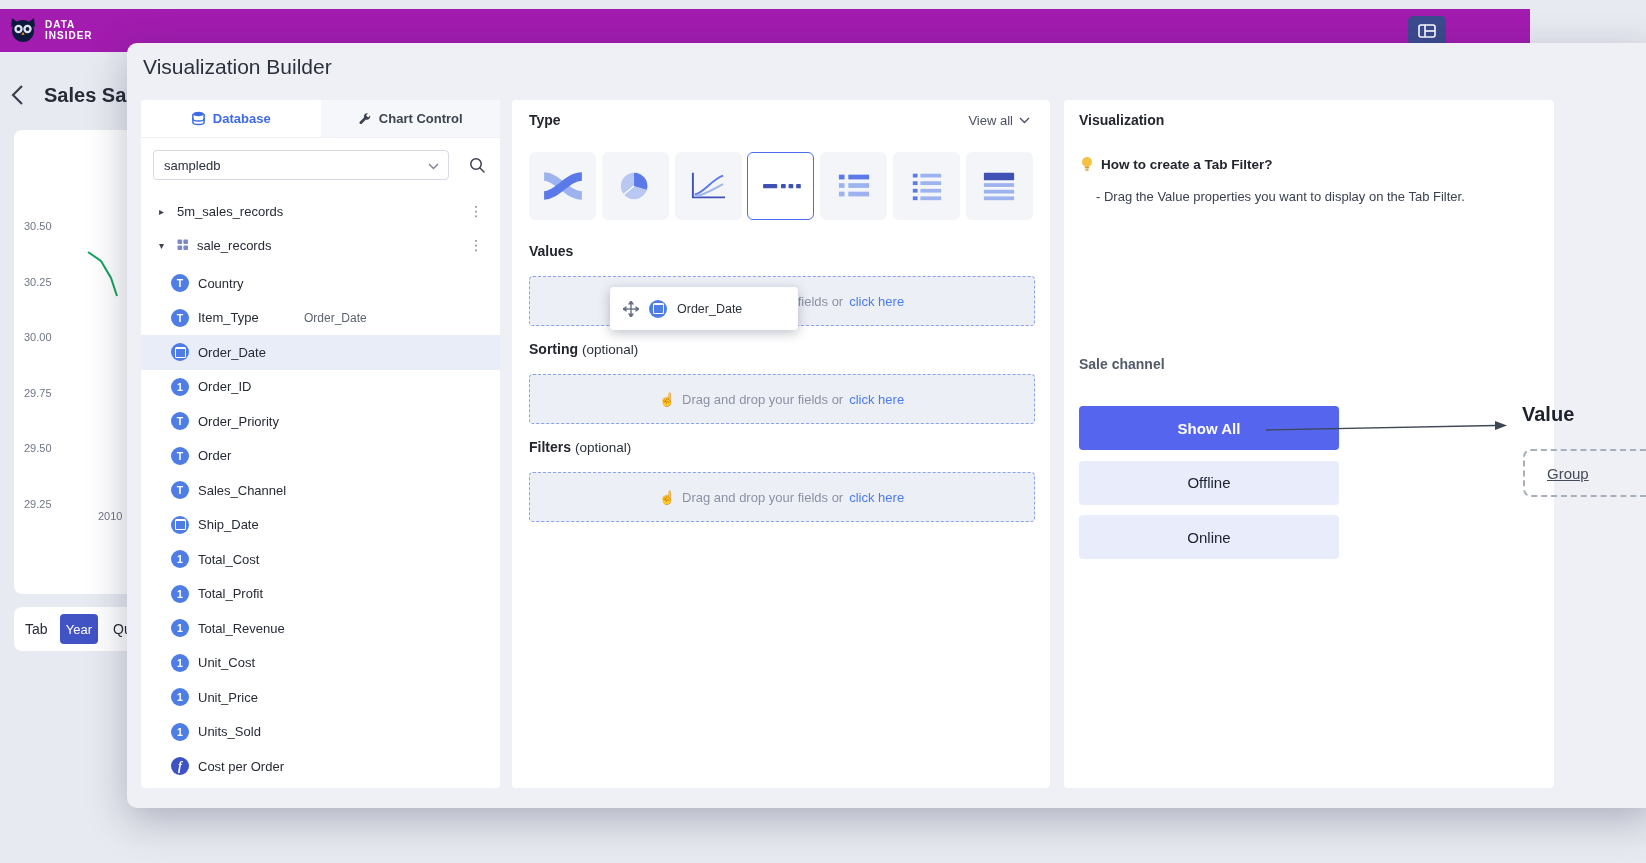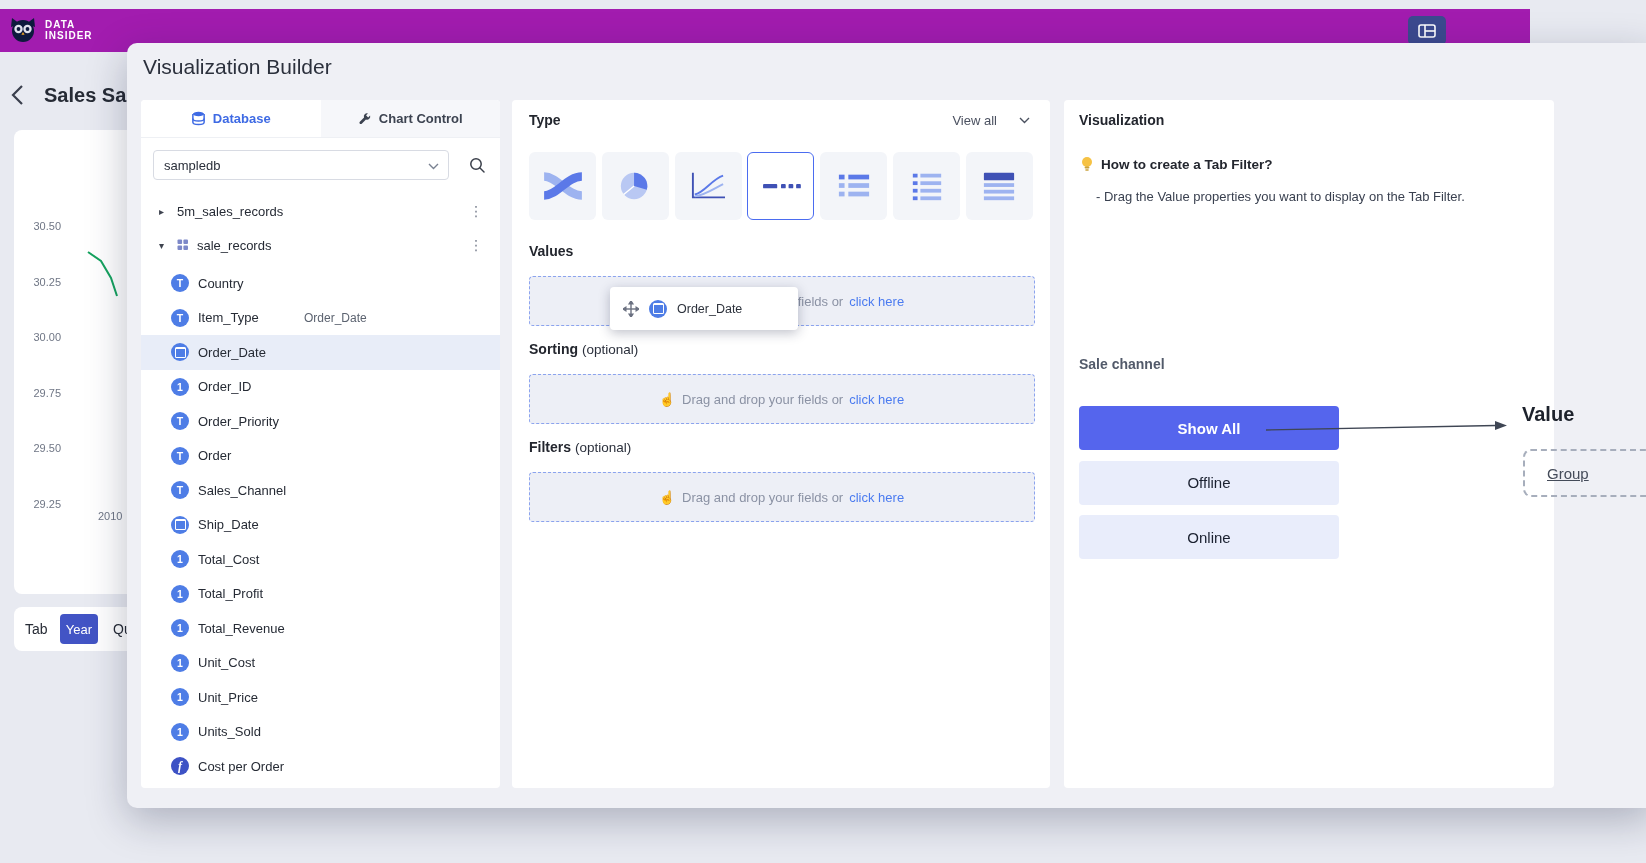--- a/index.html
+++ b/index.html
@@ -11,22 +11,22 @@
   #topbar { position:absolute; left:0; top:9px; width:1530px; height:43px; background:#a21caf; }
   #brand { position:absolute; left:8px; top:6px; display:flex; align-items:center; gap:7px; }
   #brand .btxt { color:#fff; font-size:10px; font-weight:bold; letter-spacing:1px; line-height:11px; }
   #topbar-right-btn { position:absolute; right:84px; top:7px; width:38px; height:29px; background:#3c4a8f;
     border-radius:5px; display:flex; align-items:center; justify-content:center; cursor:pointer; }
 
   
   #bg-back { position:absolute; left:10px; top:84px; }
   #bg-title { position:absolute; left:44px; top:84px; font-size:20px; font-weight:600; color:#262b35; }
   #bg-chart-card { position:absolute; left:14px; top:130px; width:400px; height:464px; background:#fff; border-radius:8px; }
-  #y-ticks { position:absolute; left:16px; top:220px; width:45px; height:290px; display:flex;
-    flex-direction:column; justify-content:space-between; align-items:flex-end; }
+  #y-ticks { position:absolute; left:24px; top:220px; width:45px; height:290px; display:flex;
+    flex-direction:column; justify-content:space-between; align-items:flex-start; }
   .ytick { font-size:11px; color:#6f7685; }
   #x-tick { position:absolute; left:98px; top:510px; font-size:11px; color:#6f7685; }
   #bg-line { position:absolute; left:86px; top:246px; }
   #bg-tab-card { position:absolute; left:14px; top:607px; width:300px; height:44px; background:#fff; border-radius:8px; }
   #bg-tab-label { position:absolute; left:25px; top:621px; font-size:14px; color:#262b35; }
   #bg-year-btn { position:absolute; left:60px; top:614px; width:38px; height:30px; background:#4254c5; color:#fff;
     border-radius:4px; font-size:13px; display:flex; align-items:center; justify-content:center; cursor:pointer; }
   #bg-qu-label { position:absolute; left:113px; top:621px; font-size:14px; color:#262b35; }
 
   
@@ -61,21 +61,21 @@
   .fic { width:18px; height:18px; border-radius:50%; background:#4e7de6; color:#fff; font-size:10.5px; font-weight:bold;
     display:inline-flex; align-items:center; justify-content:center; flex:none; }
   .fic.t-function { background:#3d52c5; font-style:italic; font-family:"Liberation Serif", serif; font-size:12px; }
   .fic.t-date::before { content:""; width:9px; height:8px; border:1px solid #fff; border-top-width:2.5px; border-radius:1.5px; }
   .row-ghost { position:absolute; left:163px; top:50%; transform:translateY(-50%); font-size:12px; color:#5c6370; }
 
   
   #center-panel { left:385px; width:538px; height:688px; }
   #c-head { position:absolute; left:17px; top:12px; right:20px; display:flex; justify-content:space-between; align-items:center; }
   .sec-label { font-size:14px; font-weight:bold; color:#23262e; }
-  #view-all { font-size:13px; color:#4b5160; display:flex; align-items:center; gap:22px; cursor:pointer; }
+  #view-all { font-size:13px; color:#4b5160; display:flex; align-items:center; gap:6px; cursor:pointer; }
   #ct-row { position:absolute; left:17px; top:52px; right:17px; height:68px; display:flex; justify-content:space-between; }
   .ct-box { width:67px; height:68px; background:#f3f5f9; border:1px solid transparent; border-radius:6px;
     display:flex; align-items:center; justify-content:center; cursor:pointer; }
   .ct-box.sel { background:#fff; border-color:#4b6cf0; }
   .dz-label { position:absolute; left:17px; }
   .opt { font-weight:normal; font-size:13.5px; color:#2b303c; }
   .dropzone { position:absolute; left:17px; width:506px; height:50px; background:#edeff6; border:1px dashed #8ba3ee;
     border-radius:4px; display:flex; align-items:center; justify-content:center; gap:6px; font-size:13px; color:#8b92a4; cursor:pointer; }
   .dz-hand { font-size:13px; color:#8b92a4; }
   .dz-link { color:#4b7bf0; cursor:pointer; }

